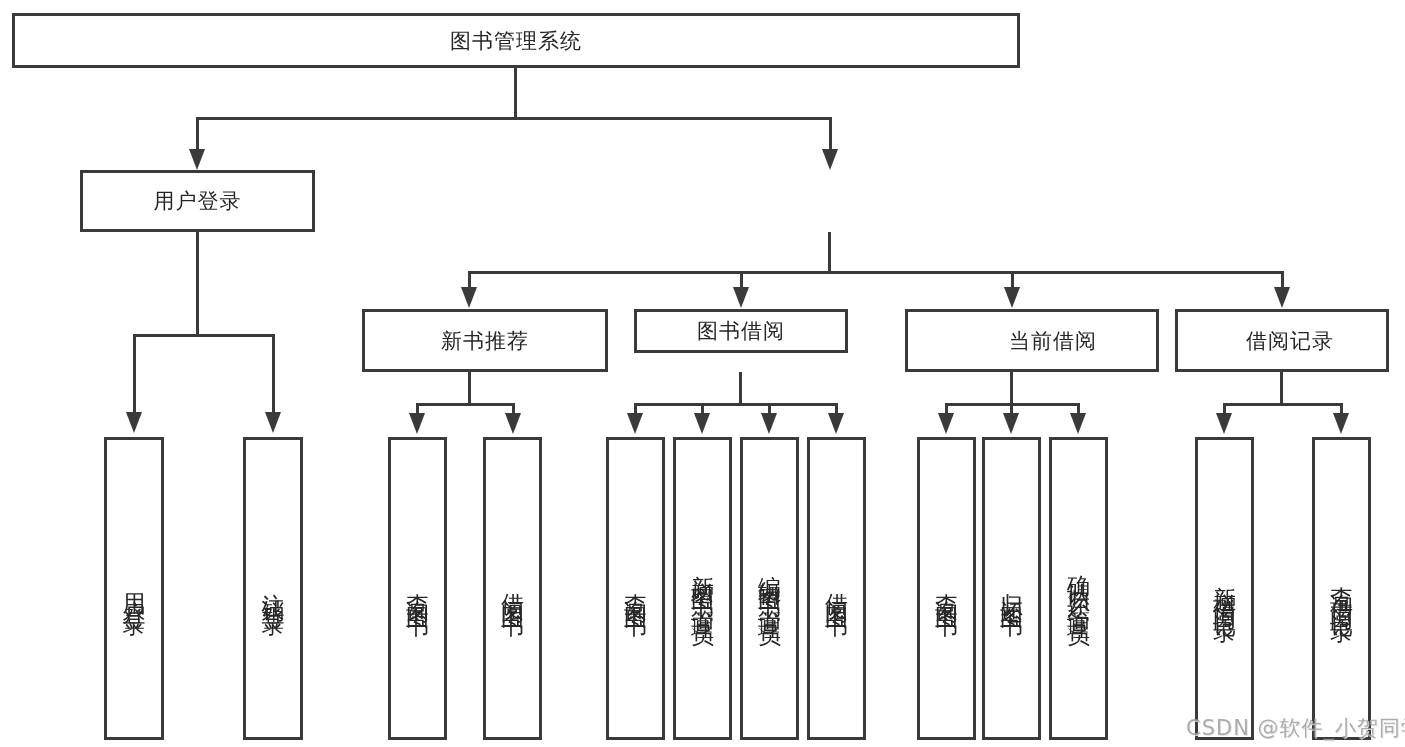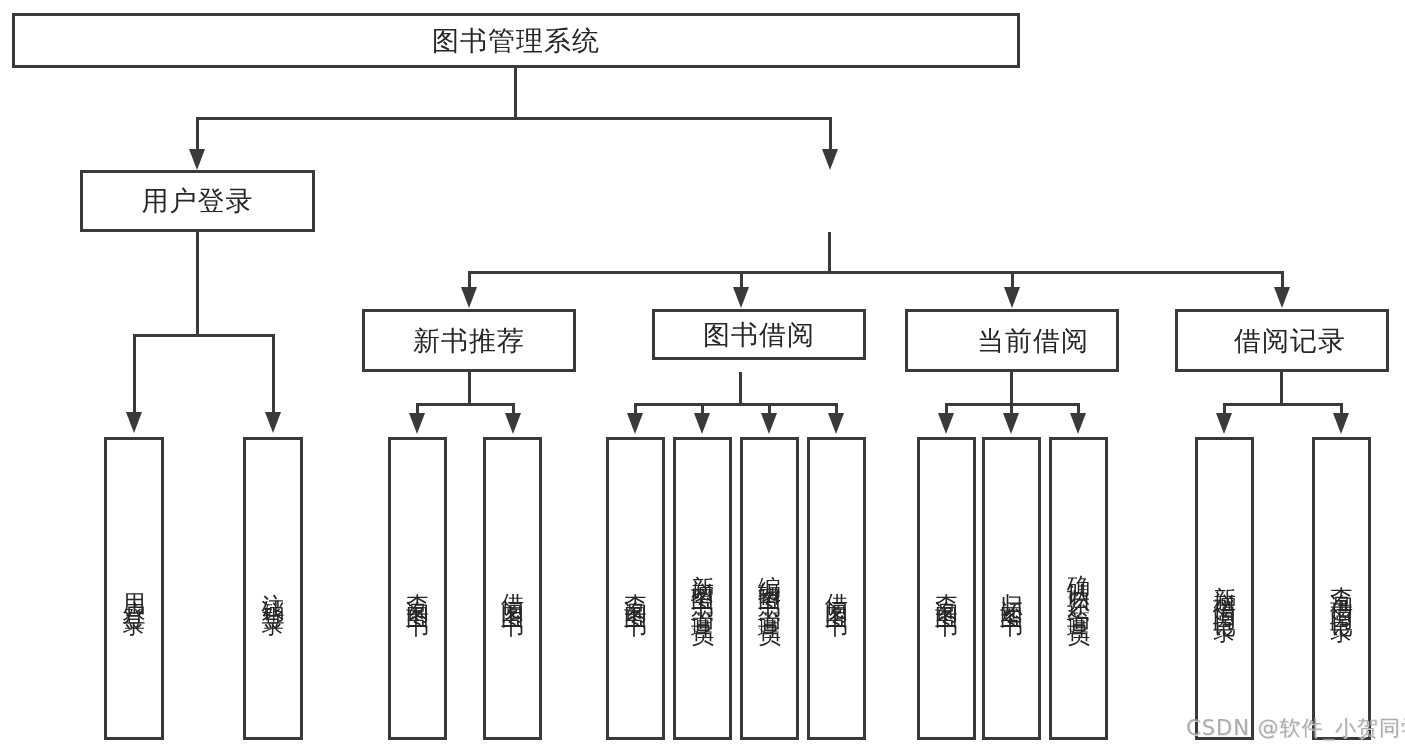--- a/index.html
+++ b/index.html
@@ -11,21 +11,21 @@
     font-family:"DejaVu Sans","Liberation Sans",sans-serif;
     color:#262626;
     overflow:hidden;
   }
   
   .box{
     position:absolute;
     background:#ffffff;
     border:3px solid #3a3a3a;
     display:flex;align-items:center;justify-content:center;
-    font-size:27px;
+    font-size:21px;
     letter-spacing:1px;
     white-space:nowrap;
   }
   .vbox{
     position:absolute;
     background:#ffffff;
     border:3px solid #3a3a3a;
     display:flex;align-items:center;justify-content:center;
     font-size:23px;
   }
@@ -168,27 +168,27 @@
     </div>
 
   <div class="box" style="left:12px;top:13px;width:1008px;height:55px;">
     <span>图书管理系统</span>
   </div>
 
   <div class="box" style="left:80px;top:170px;width:235px;height:62px;">
     <span>用户登录</span>
   </div>
 
-  <div class="box" style="left:362px;top:309px;width:214px;height:63px;">
+  <div class="box" style="left:362px;top:309px;width:246px;height:63px;">
     <span>新书推荐</span>
   </div>
-  <div class="box" style="left:652px;top:309px;width:214px;height:51px;">
+  <div class="box" style="left:634px;top:309px;width:214px;height:44px;">
     <span>图书借阅</span>
   </div>
-  <div class="box" style="left:905px;top:309px;width:214px;height:63px;padding-left:42px;">
+  <div class="box" style="left:905px;top:309px;width:254px;height:63px;padding-left:42px;">
     <span>当前借阅</span>
   </div>
   <div class="box" style="left:1175px;top:309px;width:214px;height:63px;padding-left:16px;">
     <span>借阅记录</span>
   </div>
 
   <div class="vbox" style="left:104px;top:437px;width:60px;height:303px;">
     <span class="vtext">用户登录</span>
   </div>
   <div class="vbox" style="left:243px;top:437px;width:60px;height:303px;">

